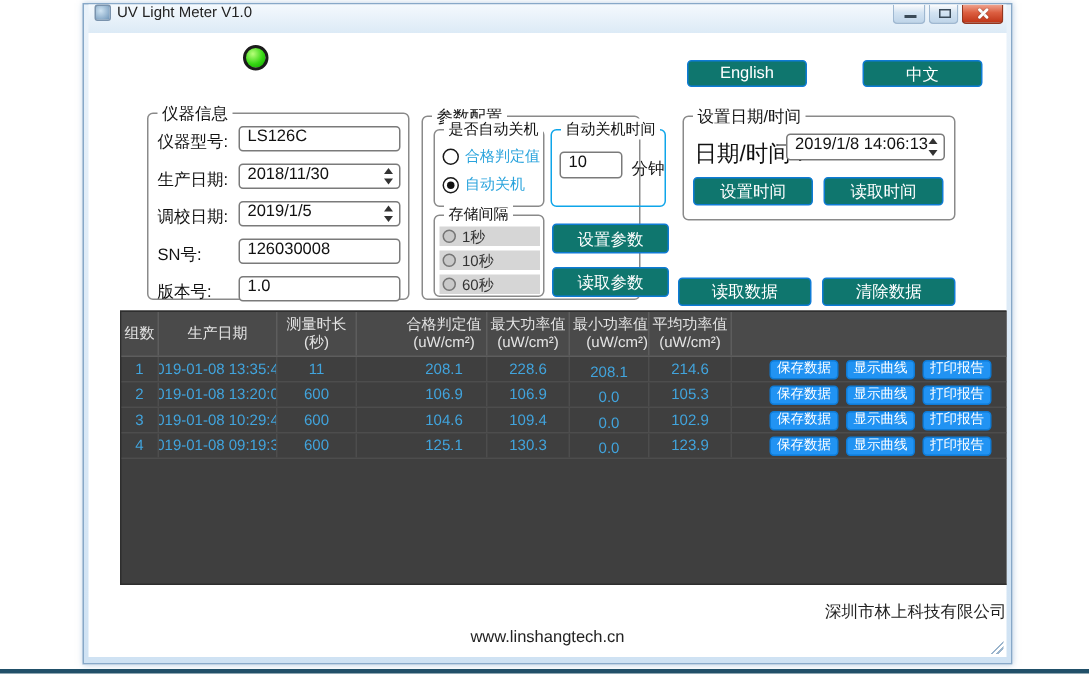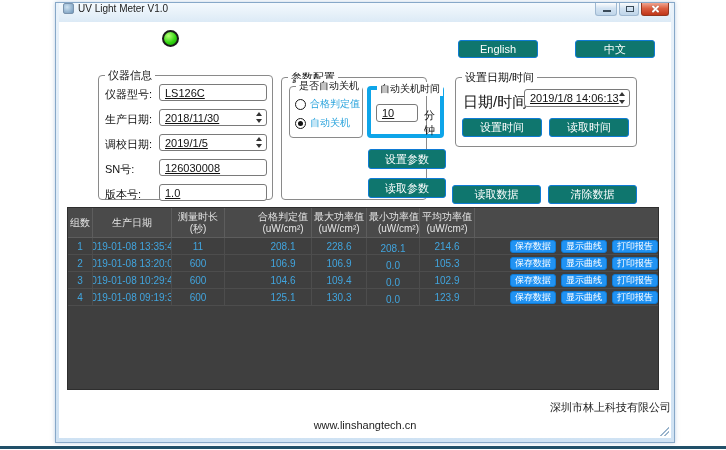--- a/index.html
+++ b/index.html
@@ -31,21 +31,21 @@
   .client { position:relative; width:612px; height:416px; background:#ffffff; overflow:hidden; }
 
   
   .btn-blue { position:absolute; border:1px solid #0F7BD5; border-radius:3px; background:#0f766e;
               color:#fff; font-size:11px; display:flex; align-items:center; justify-content:center;
               cursor:pointer; font-family:inherit; }
   .groupbox { position:absolute; border:1px solid #8a8a8a; border-radius:4px; }
   .legend { position:absolute; top:-8px; left:6px; background:#fff; padding:0 3px;
             font-size:11px; color:#111; white-space:nowrap; }
   .tinput { position:absolute; height:17px; border:1px solid #7a7a7a; border-radius:3px; background:#fff;
-            font-size:11px; color:#111; display:flex; align-items:center; padding-left:5px;text-decoration:underline; }
+            font-size:11px; color:#111; display:flex; align-items:flex-start; padding-left:5px; }
   .spin { position:absolute; right:3px; top:2px; bottom:2px; width:9px; display:flex; flex-direction:column;
           justify-content:space-between; align-items:center; cursor:pointer; }
   .spin .up { width:0; height:0; border-left:3px solid transparent; border-right:3px solid transparent;
               border-bottom:4px solid #333; }
   .spin .dn { width:0; height:0; border-left:3px solid transparent; border-right:3px solid transparent;
               border-top:4px solid #333; }
   .radio { width:11px; height:11px; border:1px solid #1a1a1a; border-radius:50%; background:#fff;
            display:inline-block; position:relative; flex:none; }
   .radio.checked::after { content:""; position:absolute; left:2px; top:2px; width:5px; height:5px;
            border-radius:50%; background:#111; }
@@ -60,49 +60,49 @@
 
   
   .gb-device { left:39px; top:53px; width:175px; height:125px; }
   .field { position:absolute; left:0; width:100%; height:17px; }
   .flabel { position:absolute; left:6px; top:3px; font-size:11px; color:#111; white-space:nowrap; }
   .fin { left:60px; width:108px; top:0; }
 
   
   .gb-param { left:222px; top:55px; width:146px; height:123px; }
   .gb-autooff { left:7px; top:8px; width:74px; height:52px; border:1px solid #8a8a8a; border-radius:4px; position:absolute; }
-  .gb-offtime { left:85px; top:8px; width:77px; height:52px; border:4px solid #0ea5e9; border-radius:4px; position:absolute; }
+  .gb-offtime { left:85px; top:8px; width:77px; height:52px; border:1px solid #0ea5e9; border-radius:4px; position:absolute; }
   .gb-interval { left:7px; top:65px; width:74px; height:55px; border:1px solid #8a8a8a; border-radius:4px; position:absolute; }
   .radiorow { position:absolute; left:5px; display:flex; align-items:center; gap:4px; cursor:pointer; }
   .radiorow .rlabel { font-size:10px; color:#29A3DC; white-space:nowrap; }
   .intbar { position:absolute; left:3px; width:67px; height:13px; background:#d6d6d6;
             display:flex; align-items:center; gap:4px; padding-left:2px; }
   .intbar .radio { width:9px; height:9px; }
   .intbar .ilabel { font-size:10px; color:#333; white-space:nowrap; }
   .minutes-input { left:5px; top:14px; width:42px; height:18px; }
   .unit-label { position:absolute; left:53px; top:18px; font-size:11px; color:#111; }
 
   
   .gb-datetime { left:396px; top:55px; width:182px; height:70px; }
   .dt-label { position:absolute; left:7px; top:15px; font-size:15px; color:#111; }
   .dt-spinner { left:68px; top:11px; width:106px; height:18px; font-size:11px; }
 
   
-  .dtable { position:absolute; left:8px; top:185px; width:592px; height:183px; background:#3F3F3F;
+  .dtable { position:absolute; left:21px; top:185px; width:592px; height:183px; background:#3F3F3F;
             border:1px solid #2e2e2e; font-size:10px; }
   .thead { display:flex; height:30px; background:#4A4A4A; border-bottom:1px solid #5d5d5d; }
   .th { border-right:1px solid #5d5d5d; color:#e4e4e4; display:flex; flex-direction:column;
         align-items:center; justify-content:center; line-height:12px; text-align:center; }
   .trow { display:flex; height:17px; border-bottom:1px solid #4d4d4d; }
   .td { border-right:1px solid #4d4d4d; color:#41A4DD; display:flex; align-items:center;
         justify-content:center; white-space:nowrap; overflow:hidden; }
   .c0{width:25px;flex:none;} .c1{width:79px;flex:none;} .c2{width:53px;flex:none;}
   .c3{width:57px;flex:none;margin-left:30px;} .c4{width:55px;flex:none;} .c5{width:53px;flex:none;align-items:flex-end;} .c6{width:55px;flex:none;}
   .cact{flex:1; border-right:none; display:flex; align-items:center; justify-content:flex-end;
-        gap:5px; }
+        gap:5px; padding-right:10px;font-family:Liberation Mono, monospace;}
   .rbtn { width:46px; height:13px; border:1px solid #0F7BD5; border-radius:3px; background:#2193F3;
           color:#fff; font-size:9px; line-height:11px; cursor:pointer; padding:0; font-family:inherit; }
 
   
   .foot-company { position:absolute; left:0; top:378px; width:100%; text-align:right;
                   font-size:11px; color:#222;padding-left:29px; }
   .foot-site { position:absolute; left:0; top:397px; width:100%; text-align:center;
                font-size:11px; color:#222; }
   .grip { position:absolute; right:2px; bottom:2px; width:9px; height:9px; cursor:nwse-resize;
           background:linear-gradient(135deg, transparent 50%, #9ab4cc 50%, #9ab4cc 60%, transparent 60%,
@@ -198,20 +198,35 @@
         </div>
 
         <div class="gb-offtime">
           <span class="legend" style="font-size:10px">自动关机时间</span>
           <div class="tinput minutes-input">
               <span>10</span>
             </div>
           <span class="unit-label">分钟</span>
         </div>
 
+        <div class="gb-interval">
+          <span class="legend" style="font-size:10px">存储间隔</span>
+          <div class="intbar" style="top:7px">
+            <span class="radio disabled"></span>
+            <span class="ilabel">1秒</span>
+          </div>
+          <div class="intbar" style="top:23px">
+            <span class="radio disabled"></span>
+            <span class="ilabel">10秒</span>
+          </div>
+          <div class="intbar" style="top:39px">
+            <span class="radio disabled"></span>
+            <span class="ilabel">60秒</span>
+          </div>
+        </div>
 
         <button class="btn-blue" style="left:86px;top:71px;width:78px;height:20px">设置参数</button>
         <button class="btn-blue" style="left:86px;top:100px;width:78px;height:20px">读取参数</button>
       </div>
 
       <div class="groupbox gb-datetime">
         <span class="legend">设置日期/时间</span>
         <span class="dt-label">日期/时间 :</span>
         <div class="tinput dt-spinner">
           <span>2019/1/8 14:06:13</span>

